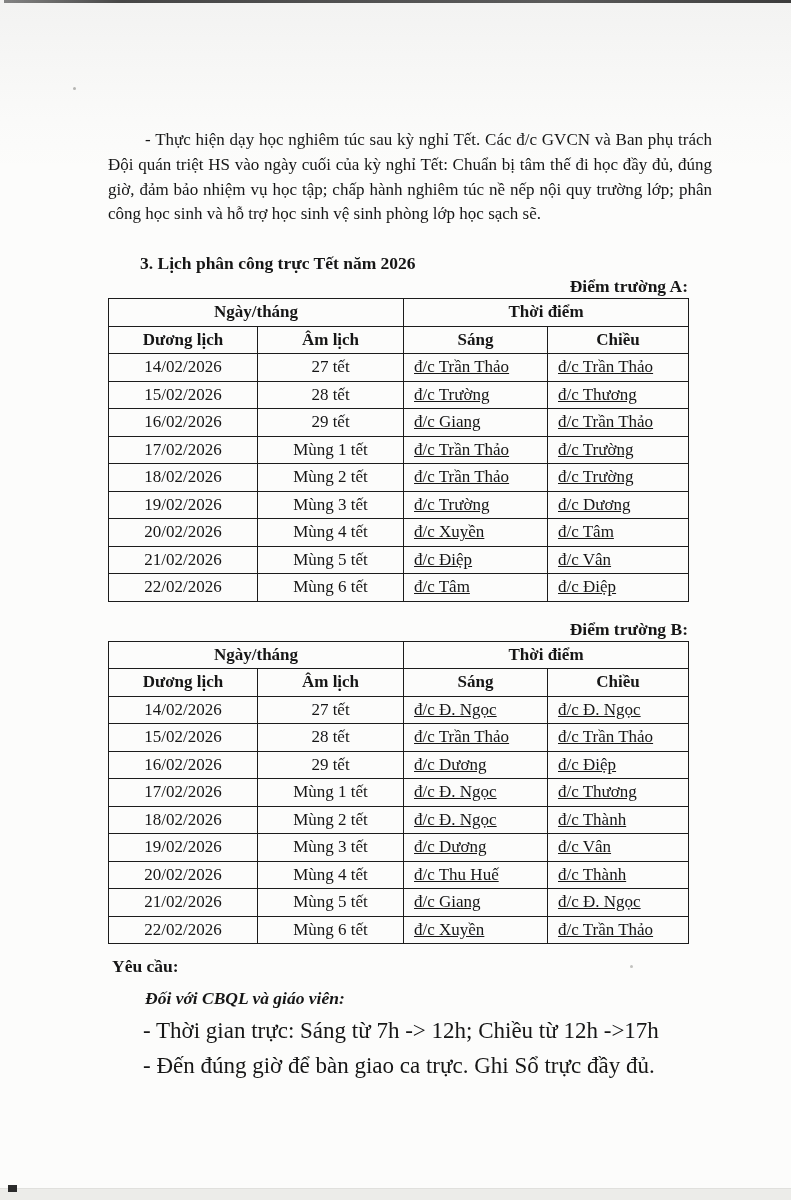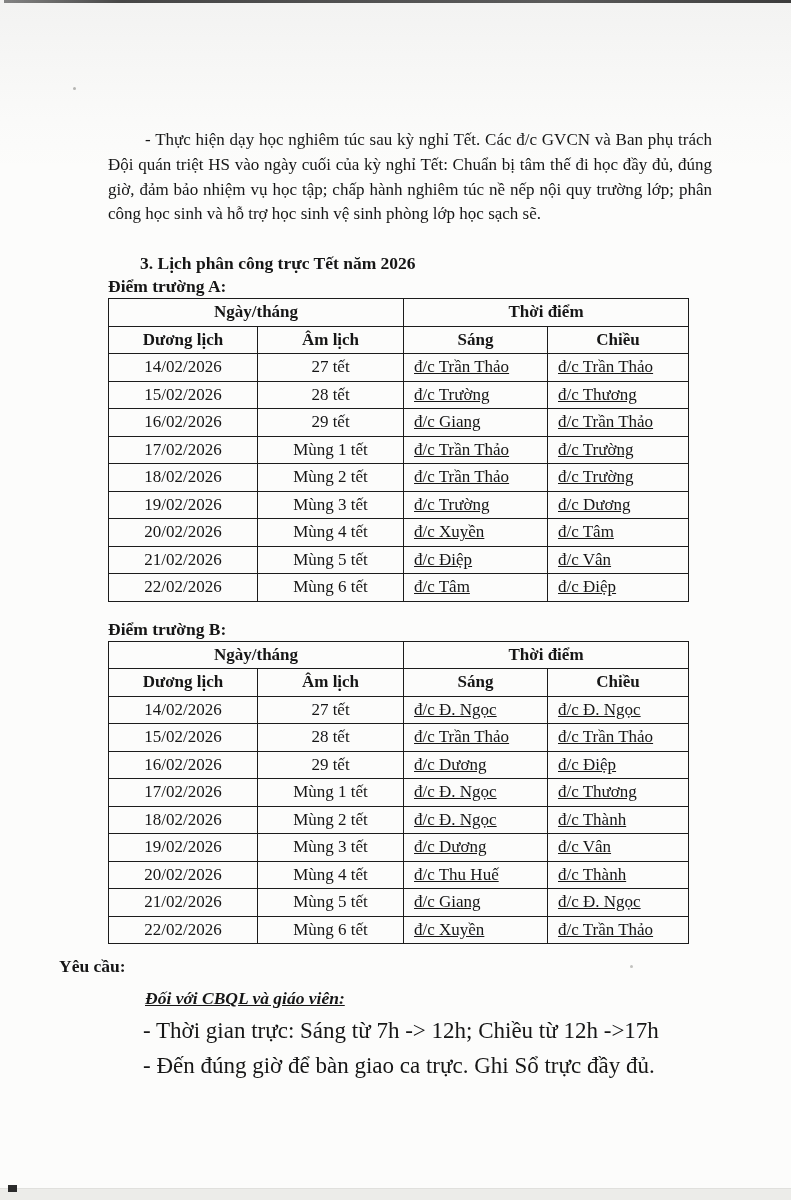--- a/index.html
+++ b/index.html
@@ -56,21 +56,21 @@
     width: 580px;
   }
   .doc-title {
     margin-top: 4px;
     text-align: center;
     font-size: 18.5px;
     font-weight: bold;
     letter-spacing: 0.3px;
   }
   .table-caption {
-    text-align: left;
+    text-align: right;
     font-size: 17.5px;
     font-weight: bold;
     line-height: 22px;
     margin-top: 1px;
   }
   .table-caption.b { margin-top: 16px; }
 
   table.duty-table {
     border-collapse: collapse;
     width: 580px;
@@ -84,30 +84,29 @@
     padding: 0;
     overflow: hidden;
     white-space: nowrap;
   }
   table.duty-table th { font-weight: bold; text-align: center; }
   table.duty-table th.u { }
   table.duty-table td.c0, table.duty-table td.c1 { text-align: center; }
   table.duty-table td.c2, table.duty-table td.c3 { text-align: left; padding-left: 10px; text-decoration: underline; }
 
   .req-heading {
-    margin: 12px 0 0 59px;
+    margin: 12px 0 0 112px;
     font-size: 17.5px;
     font-weight: bold;
   }
   .req-subheading {
     margin: 11px 0 0 145px;
     font-size: 17.5px;
     font-weight: bold;
     font-style: italic;
-    text-decoration: underline;
   }
   .req-item {
     margin: 9px 0 0 143px;
     font-size: 23px;
   }
 </style>
 </head>
 <body>
 
 <div class="page">

